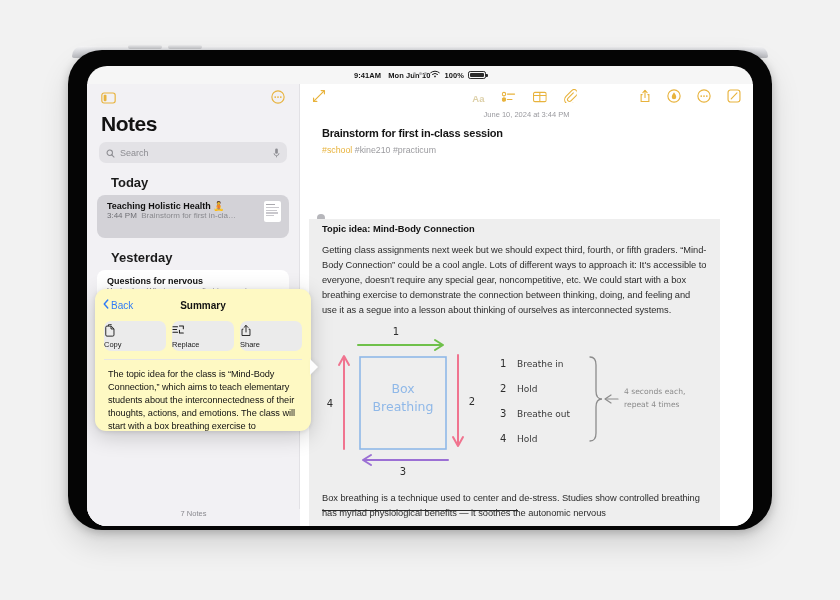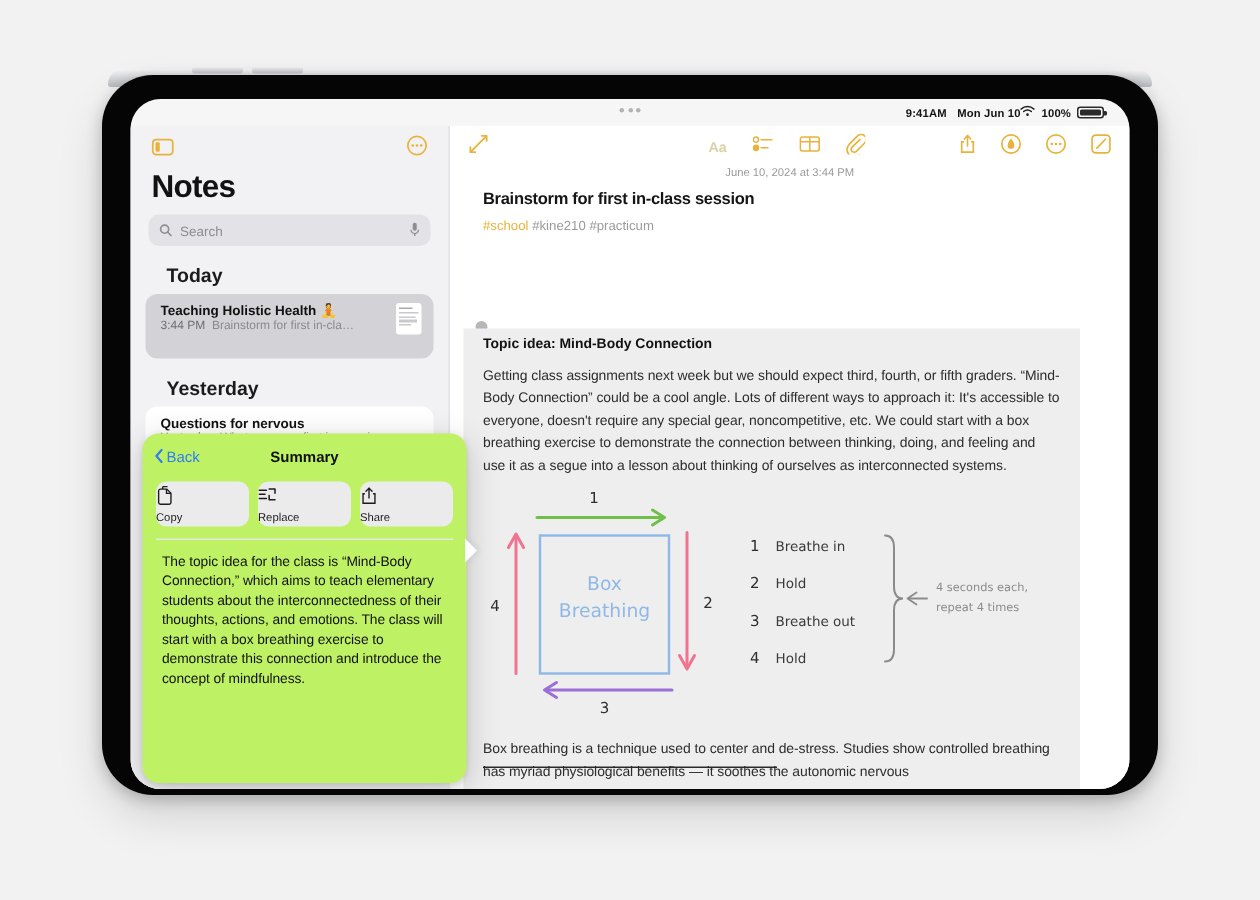--- a/index.html
+++ b/index.html
@@ -43,21 +43,21 @@
     background: #f6f6f6;
     border-radius: 20px;
     overflow: hidden;
   }
 
   
   #status-bar {
     position: absolute; top: 0; left: 0;
     width: 666px; height: 18px;
     display: flex; align-items: center;
-    justify-content: flex-end;
+    justify-content: center;
     padding: 0 17px;
     box-sizing: border-box;
     font-size: 7.5px; font-weight: bold;
     color: #141414; letter-spacing: 0.1px;
   }
   #status-left { display: flex; gap: 7px; align-items: center; }
   #status-right { display: flex; gap: 4px; align-items: center; }
   .battery-shell {
     width: 18px; height: 8px;
     border: 1px solid #2b2b2b; border-radius: 2.2px;
@@ -152,22 +152,22 @@
     position: absolute; bottom: 0; left: 0; width: 213px;
     text-align: center; font-size: 7.5px;
     color: #8a8a8f; padding-bottom: 8px;
     background: #f2f1f4;
   }
 
   
   #summary-card {
     position: absolute;
     left: 8px; top: 223px;
-    width: 216px; height: 233px;
-    background: #bef264;
+    width: 216px; height: 142px;
+    background: #fef9c3;
     border-radius: 11px;
     box-shadow: 0 5px 22px rgba(0,0,0,0.19), 0 1px 4px rgba(0,0,0,0.10);
     overflow: hidden;
     z-index: 40;
   }
   #summary-card-pointer {
     position: absolute; left: 223px; top: 293px;
     width: 0; height: 0;
     border-top: 8px solid transparent;
     border-bottom: 8px solid transparent;

